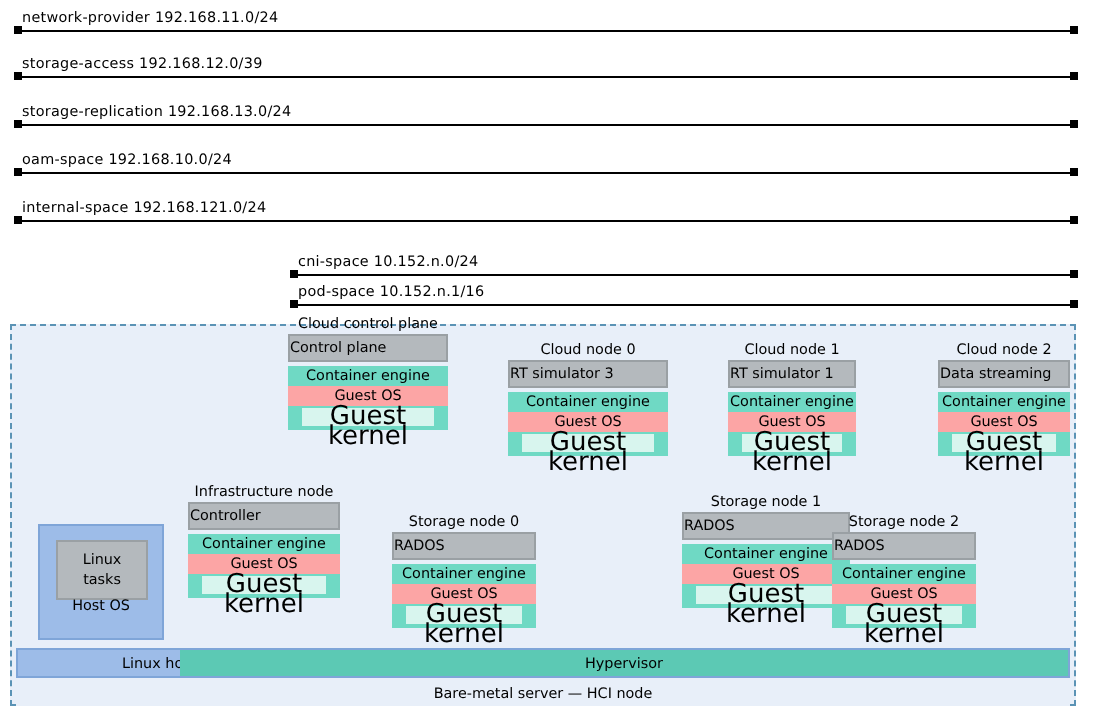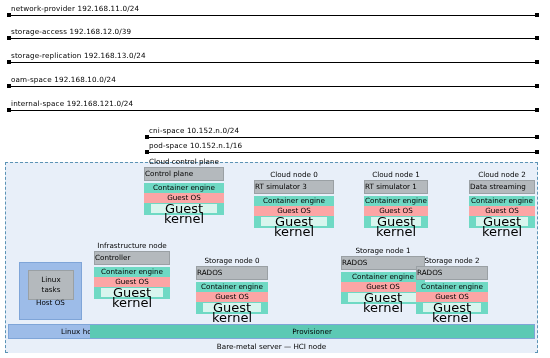--- a/index.html
+++ b/index.html
@@ -223,14 +223,14 @@
     <span>
       <span>Linux</span><br><span>tasks</span>
     </span>
   </div>
   <div class="hostos-lbl">Host OS</div>
 </div>
 
 <div class="lhk">
   <div class="lhk-lbl">Linux host kernel</div>
 </div>
-<div class="hyp">Provisioner</div>
+<div class="hyp">Hypervisor</div>
 <div class="bms">Bare-metal server — HCI node</div>
 
 </body></html>

